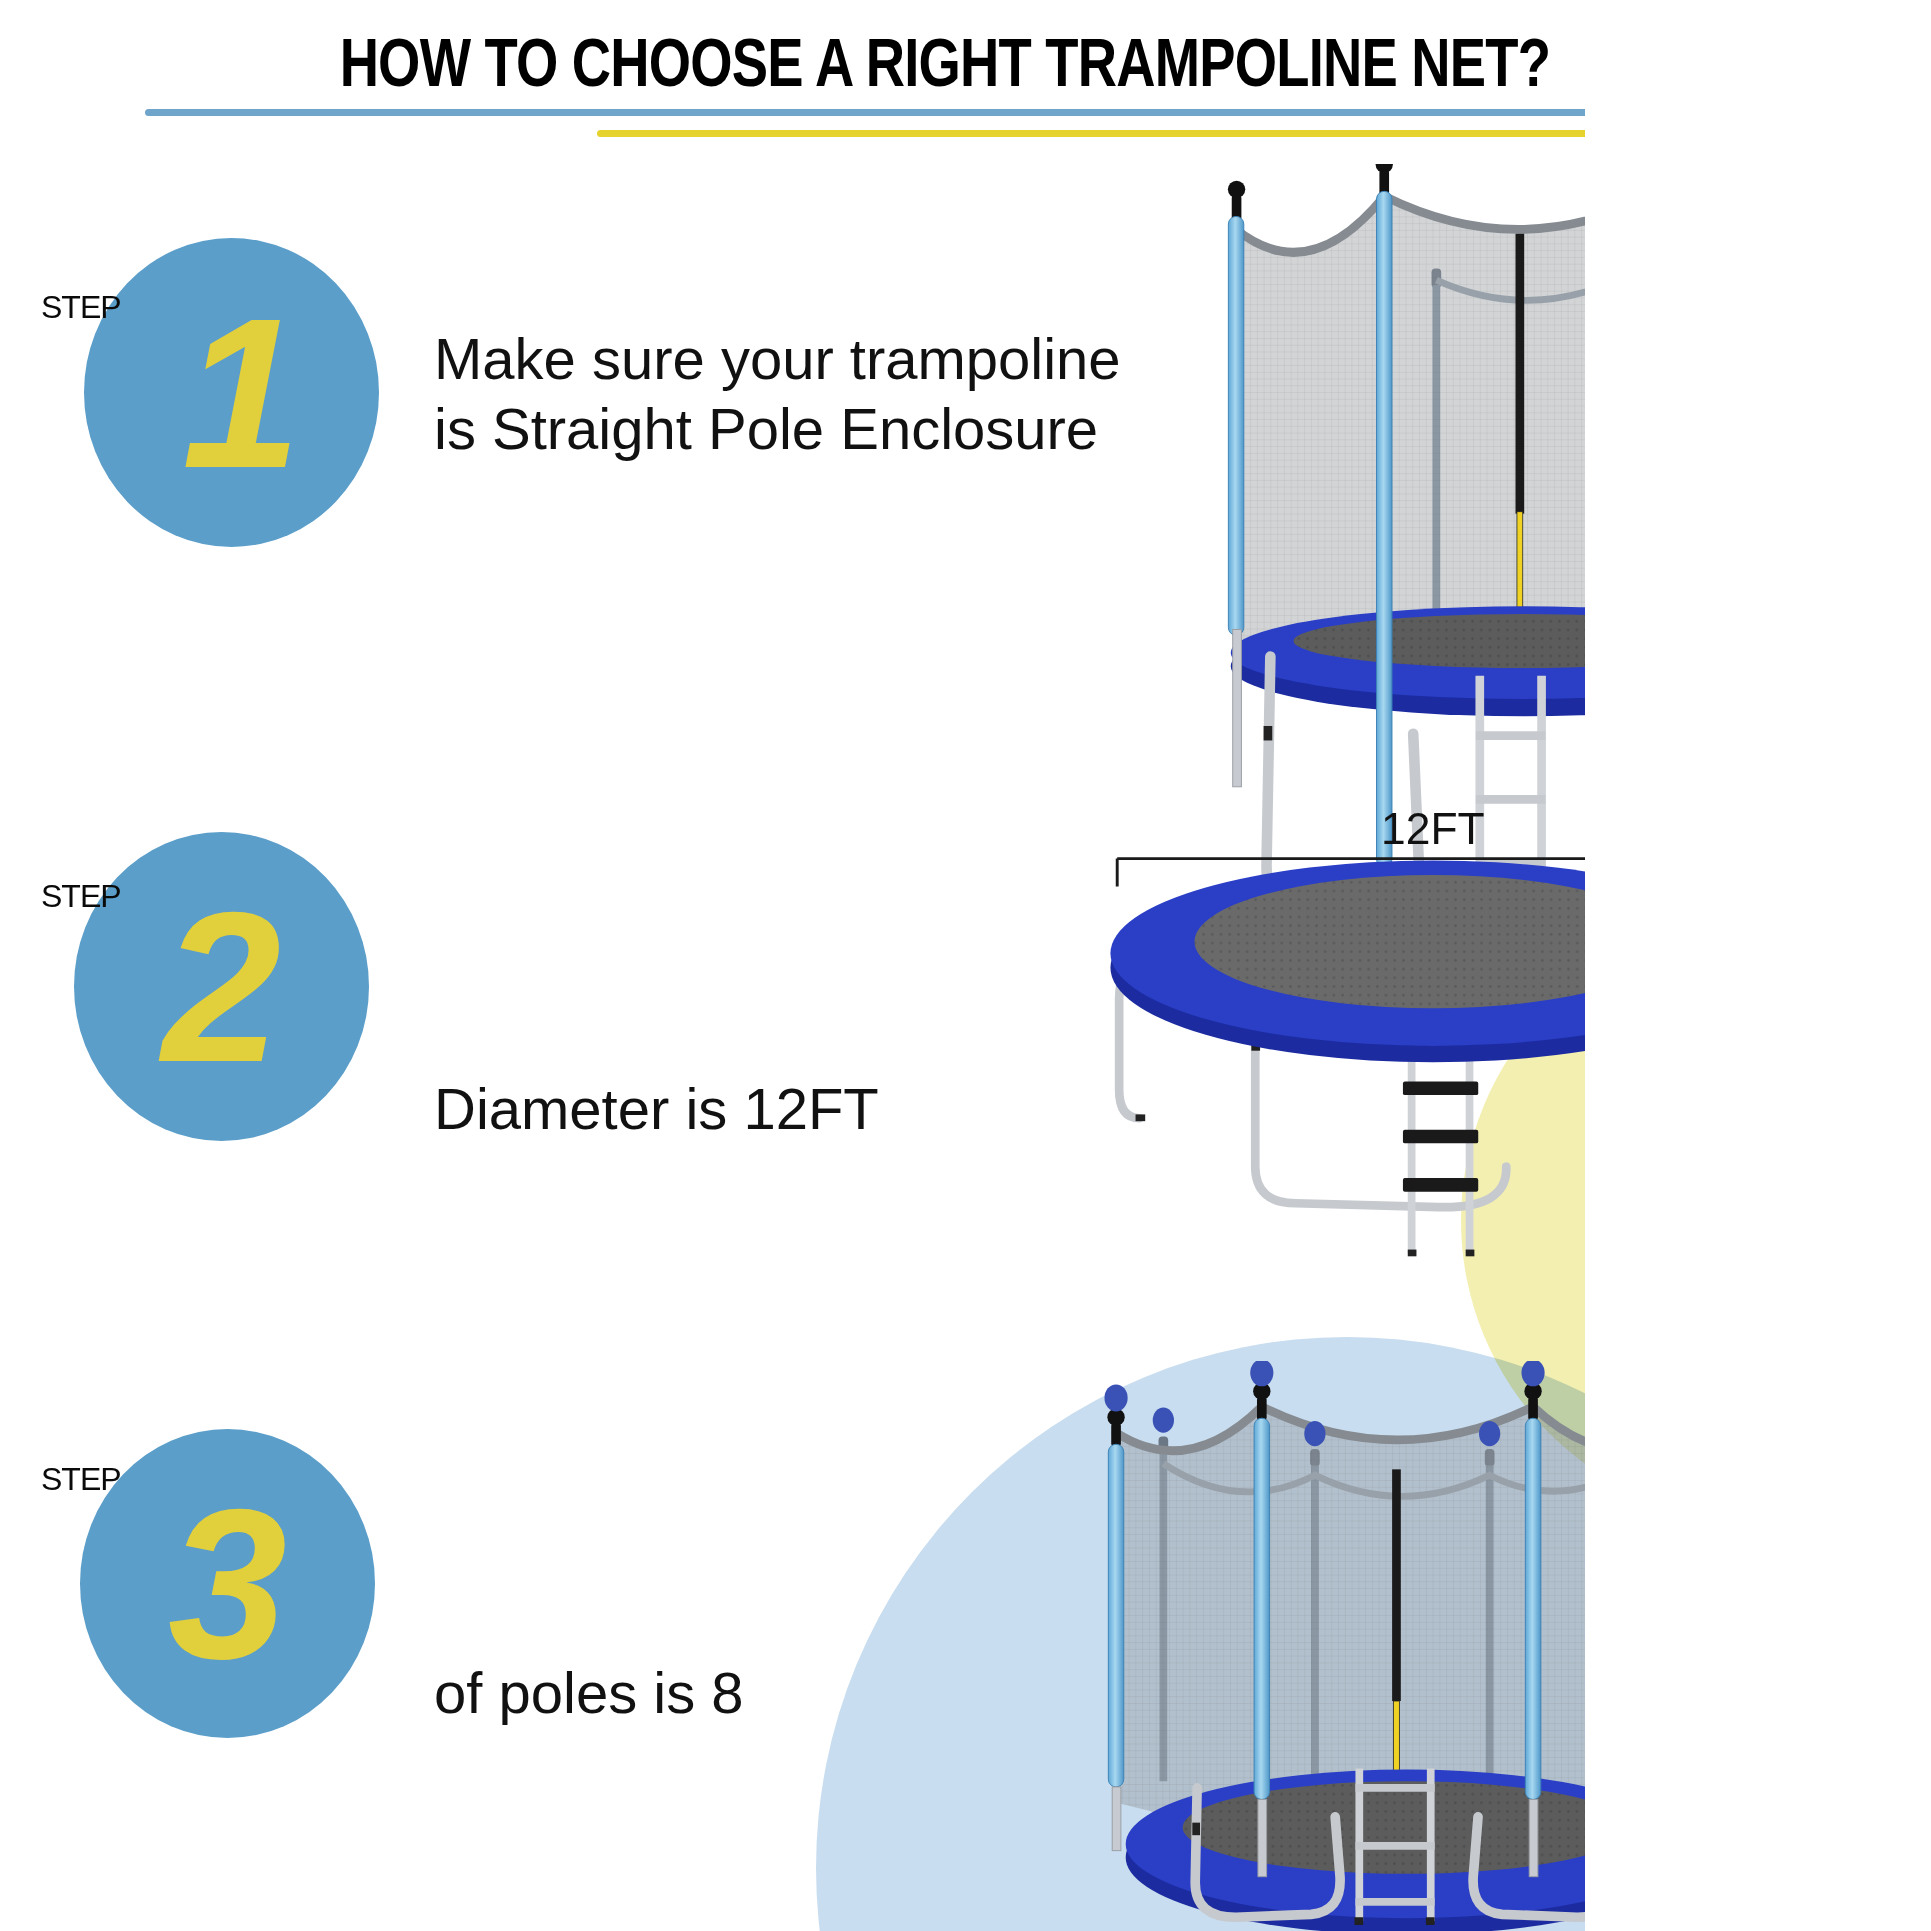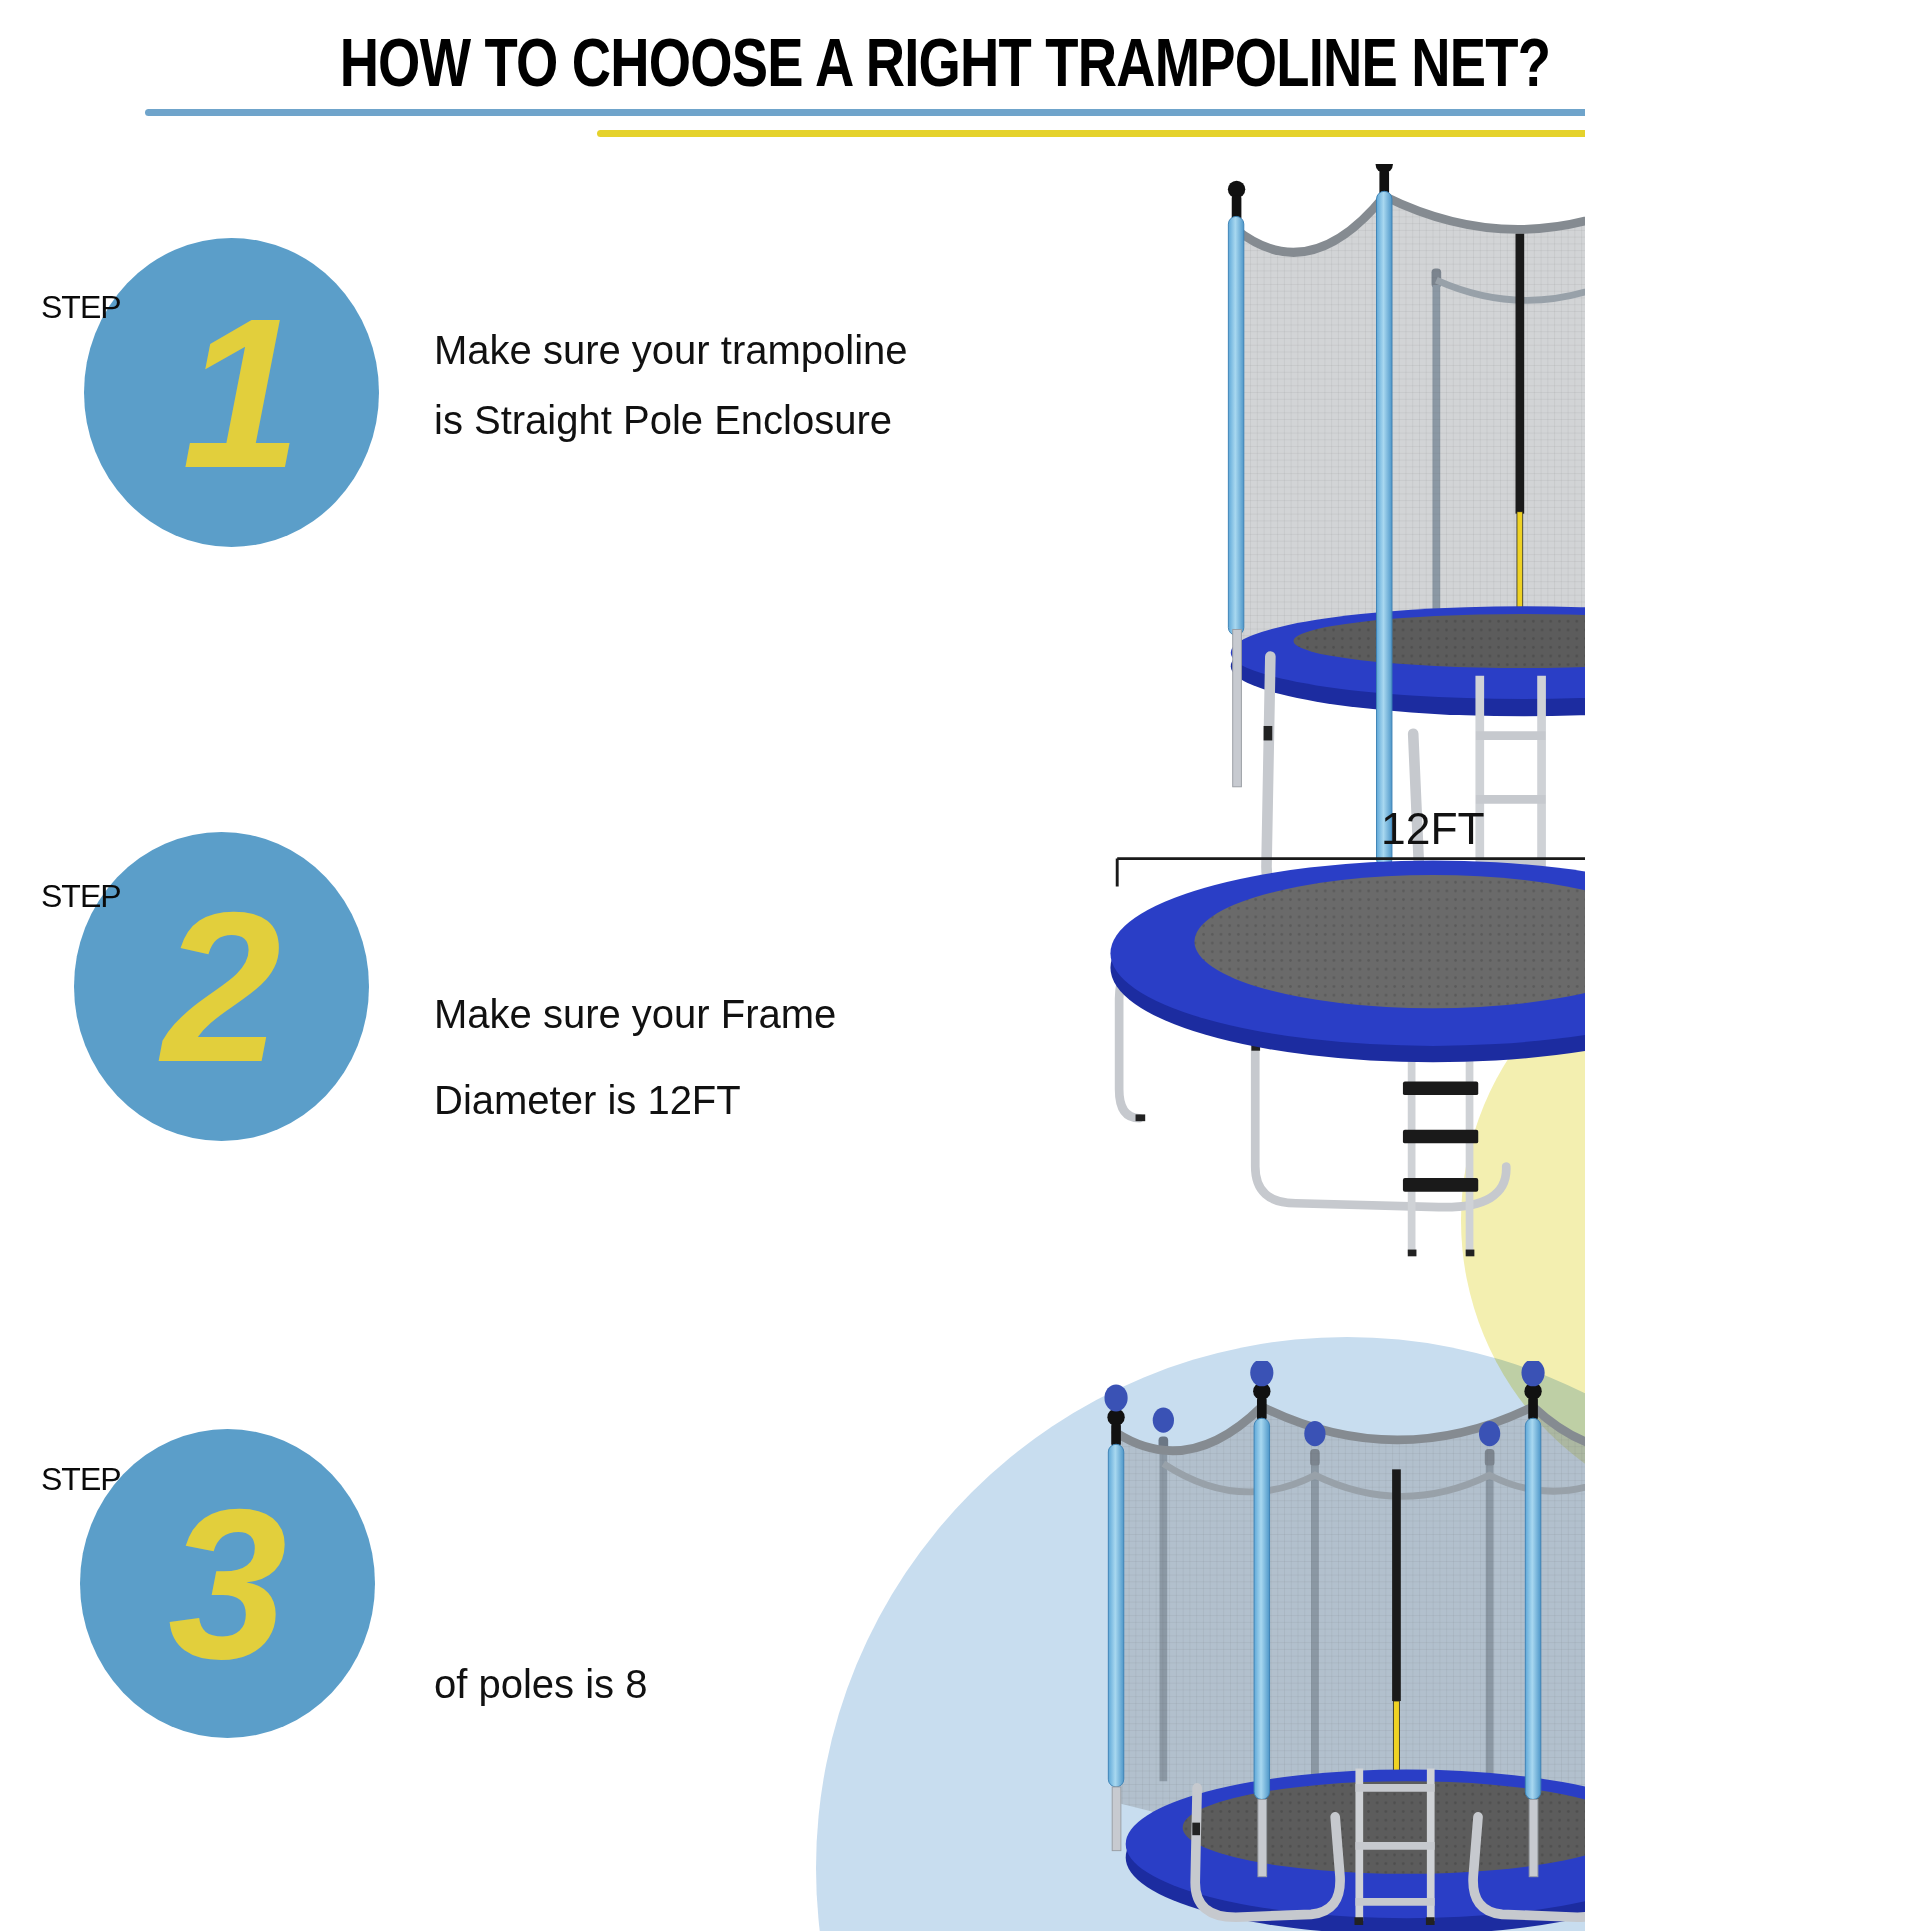--- a/index.html
+++ b/index.html
@@ -20,21 +20,21 @@
   .deco{position:absolute;border-radius:50%;}
   .deco-yellow{left:1461px;top:920px;width:601px;height:601px;background:#F3EFB0;}
   .deco-blue{left:816px;top:1337px;width:1062px;height:1062px;background:#C8DDEF;mix-blend-mode:multiply;}
   
   .step-circle{position:absolute;width:295px;height:309px;border-radius:50%;background:#5B9EC9;}
   .step-num{
     position:absolute;width:295px;height:309px;display:flex;align-items:center;justify-content:center;
     font-size:214px;font-weight:bold;font-style:italic;color:#E2CF3C;line-height:1;
   }
   .step-label{position:absolute;left:41px;font-size:32px;letter-spacing:-1px;color:#0a0a0a;line-height:1;}
-  .step-text{position:absolute;left:434px;font-size:40px;color:#111;line-height:1;white-space:nowrap;}
+  .step-text{position:absolute;left:434px;font-size:58px;color:#111;line-height:1;white-space:nowrap;}
   
   .illu{position:absolute;}
   svg text{font-family:"Liberation Sans",sans-serif;}
 </style>
 </head>
 <body>
 
 <div class="canvas">
 
   <div class="title">HOW TO CHOOSE A RIGHT TRAMPOLINE NET?</div>
@@ -46,21 +46,20 @@
 
   <div class="step-circle" style="left:84px;top:238px;"></div>
   <div class="step-num" style="left:94px;top:238px;">1</div>
   <div class="step-label" style="top:291px;">STEP</div>
   <div class="step-text" style="top:330px;">Make sure your trampoline</div>
   <div class="step-text" style="top:400px;">is Straight Pole Enclosure</div>
 
   <div class="step-circle" style="left:74px;top:832px;"></div>
   <div class="step-num" style="left:74px;top:832px;">2</div>
   <div class="step-label" style="top:880px;">STEP</div>
-  <div class="step-text" style="top:994px;">Make sure your Frame</div>
   <div class="step-text" style="top:1080px;">Diameter is 12FT</div>
 
   <div class="step-circle" style="left:80px;top:1429px;"></div>
   <div class="step-num" style="left:80px;top:1429px;">3</div>
   <div class="step-label" style="top:1463px;">STEP</div>
   <div class="step-text" style="top:1664px;">of poles is 8</div>
 
   <svg class="illu" style="left:1197px;top:164px;" width="637" height="763" viewBox="1240 170 660 790">
     <defs>
       <linearGradient id="pole1" x1="0" y1="0" x2="1" y2="0">

